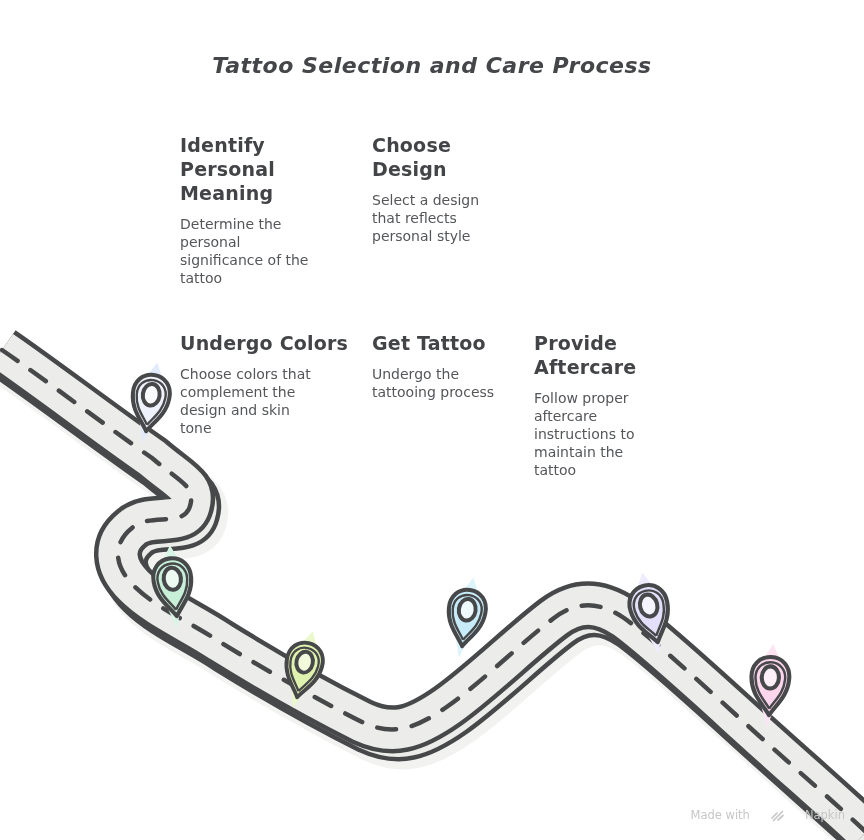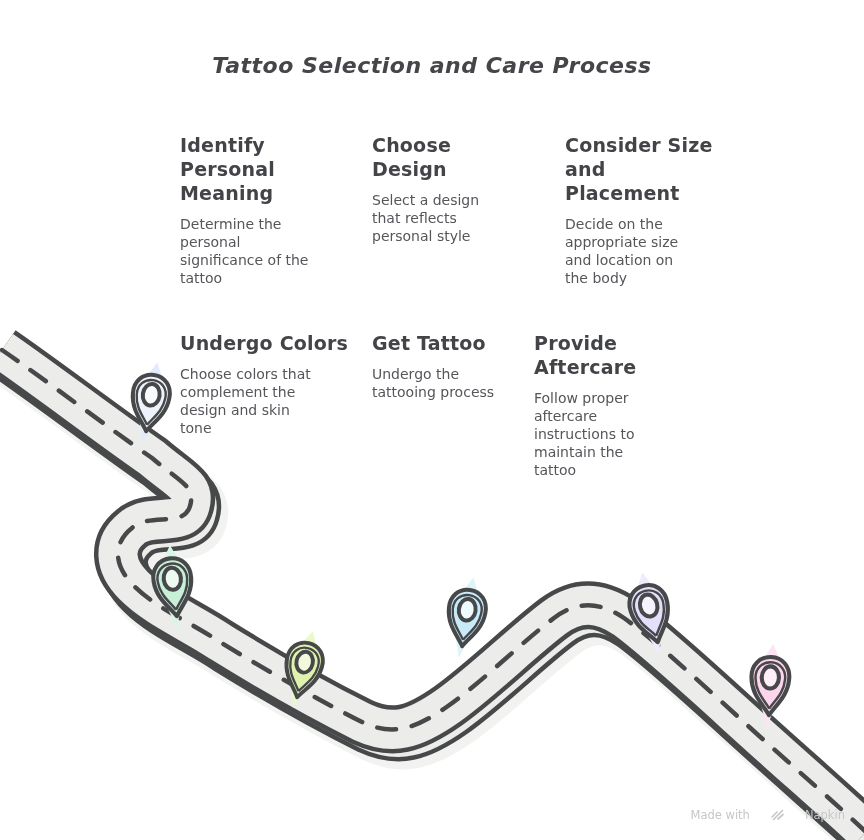--- a/index.html
+++ b/index.html
@@ -17,21 +17,21 @@
   .step h3{
     margin:0;font-size:19px;line-height:1.27;font-weight:bold;letter-spacing:.2px;
     color:var(--heading-color,#434447);white-space:pre-line;
   }
   .step p{
     margin:11px 0 0 0;font-size:14px;line-height:1.28;
     color:var(--body-color,#54565a);white-space:pre-line;
   }
   .roadmap-svg{position:absolute;left:0;top:0;}
   .footer{
-    position:absolute;right:19px;bottom:18px;display:flex;align-items:flex-start;gap:20px;
+    position:absolute;right:19px;bottom:18px;display:flex;align-items:flex-end;gap:20px;
     font-size:11.5px;color:var(--watermark-color,#c7c7c7);
   }
   .footer svg{display:block;}
 </style>
 </head>
 <body style="--title-color: #454649; --heading-color: #434447; --body-color: #54565a; --watermark-color: #c7c7c7;">
 
 <div class="canvas">
 
   <div class="title">Tattoo Selection and Care Process</div>
@@ -44,29 +44,20 @@
 personal
 significance of the
 tattoo</p>
   </div>
   <div class="step" style="left:372px;top:133px">
     <h3>Choose
 Design</h3>
     <p>Select a design
 that reflects
 personal style</p>
-  </div>
-  <div class="step" style="left:565px;top:133px">
-    <h3>Consider Size
-and
-Placement</h3>
-    <p>Decide on the
-appropriate size
-and location on
-the body</p>
   </div>
 
   <div class="step" style="left:180px;top:331px">
     <h3>Undergo Colors</h3>
     <p>Choose colors that
 complement the
 design and skin
 tone</p>
   </div>
   <div class="step" style="left:372px;top:331px">

